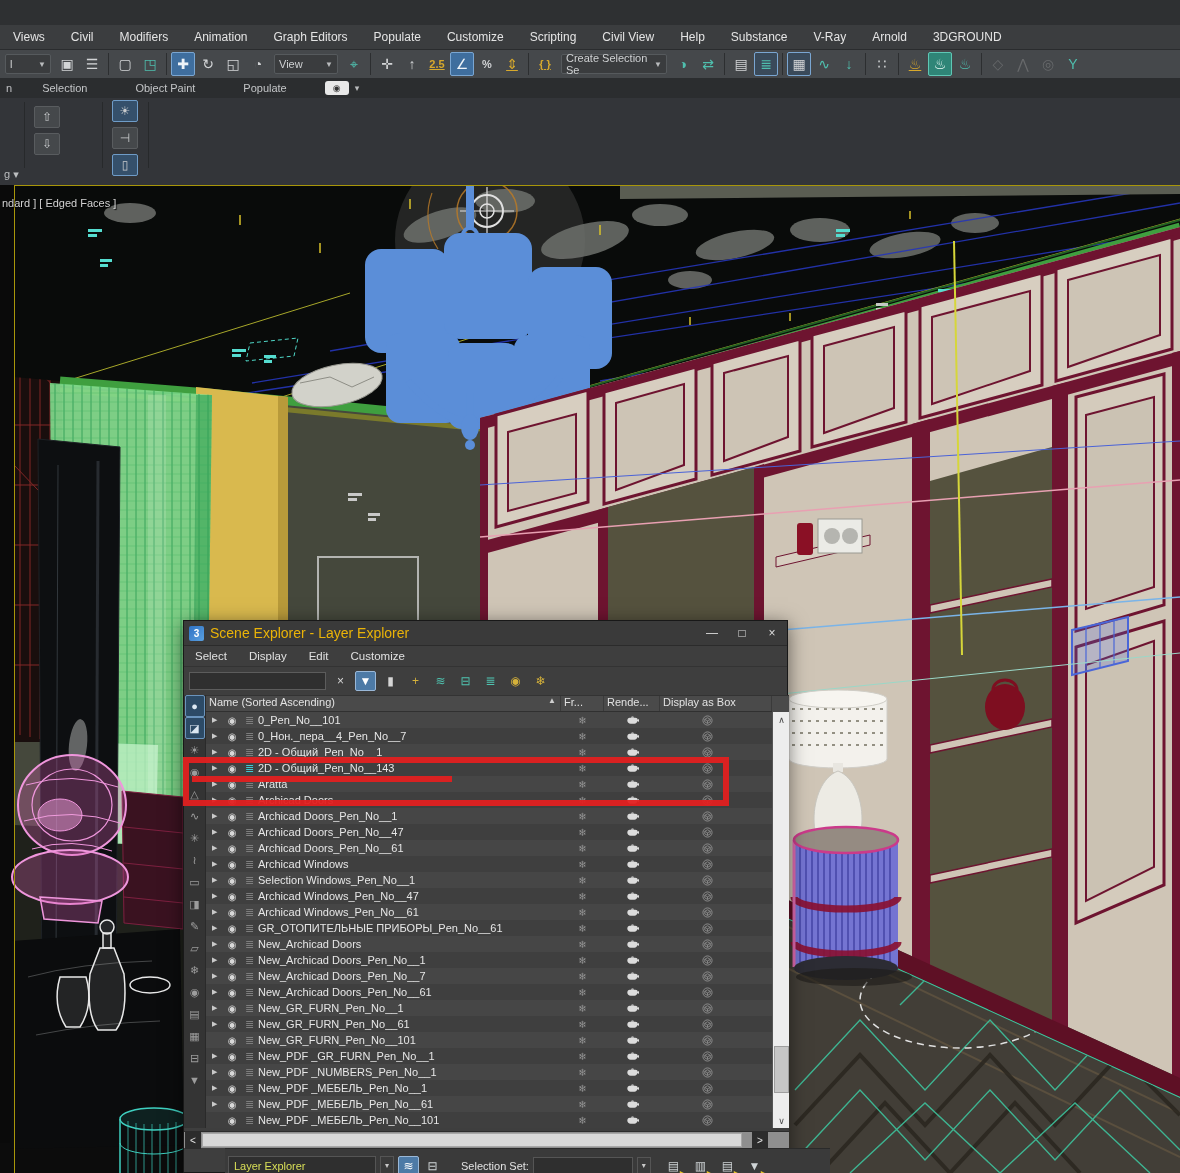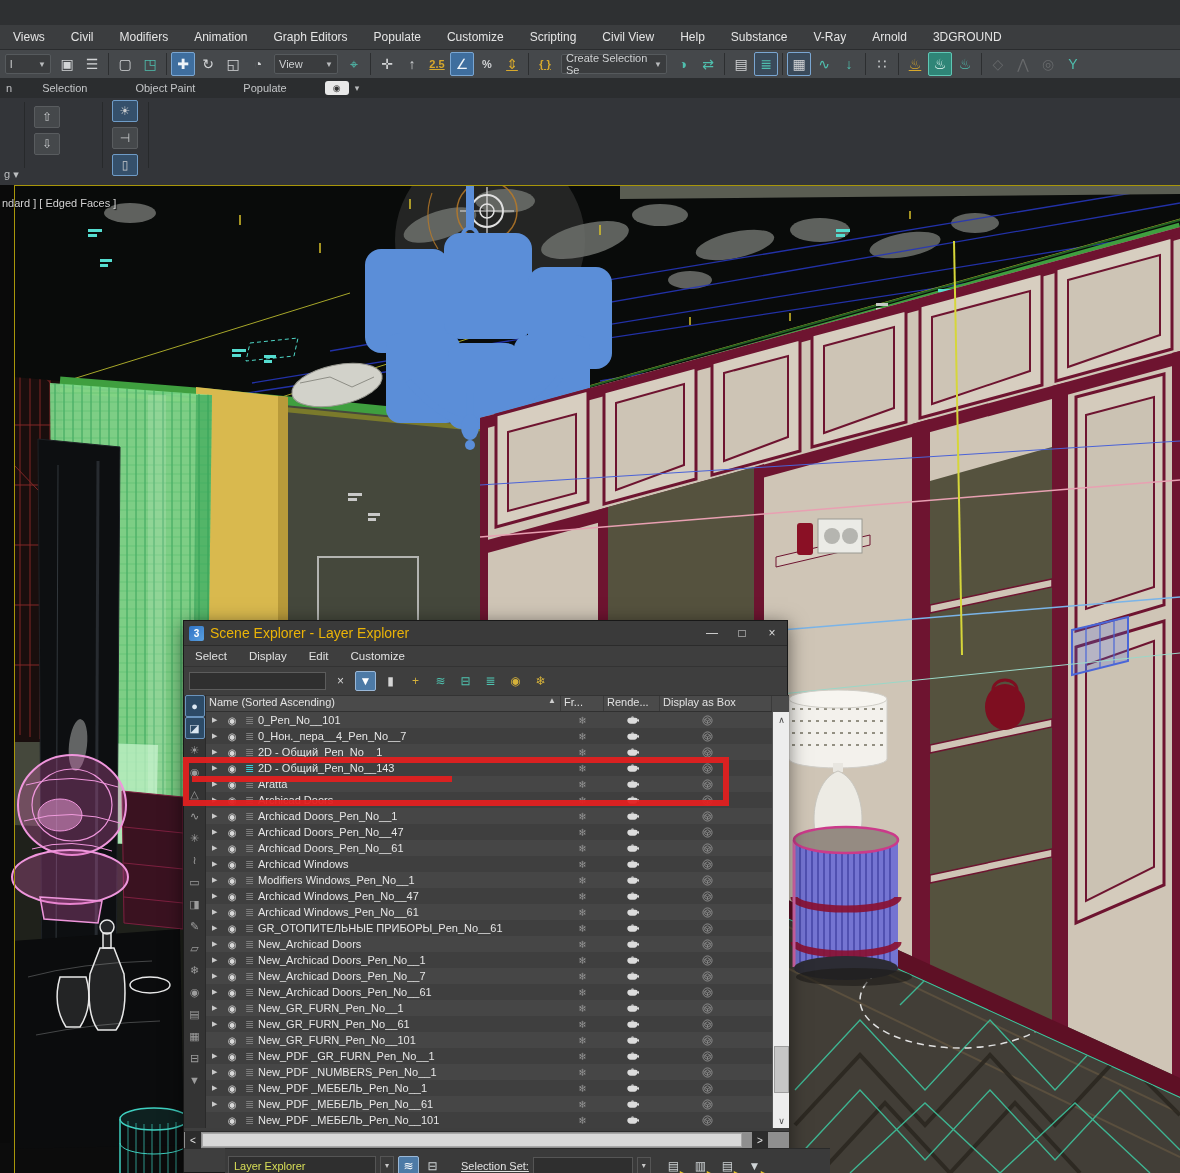--- a/index.html
+++ b/index.html
@@ -128,21 +128,21 @@
     border-top:1px solid #2a2a2a; display:flex; align-items:center; gap:4px; padding-left:3px;margin-left:41px; }
   .fdrop { width:148px; height:19px; background:#2f2f2f; border:1px solid #555; color:#d9df57;
     font-size:11px; display:flex; align-items:center; padding:0 5px; }
   .fdropbtn { width:14px; height:19px; background:#3a3a3a; border:1px solid #555; color:#c9c9c9;
     font-size:8px; display:flex; align-items:center; justify-content:center; }
   .f-ico { position:relative; width:21px; height:20px; display:flex; align-items:center;
     justify-content:center; color:#cfd4d6; font-size:12px; border-radius:2px; }
   .f-ico.active { background:#4d7aa6; border:1px solid #9ab8d8; color:#fff; }
   .f-ico.cursor::after { content:"▸"; position:absolute; right:0; bottom:-1px; color:#e8c42a;
     font-size:8px; }
-  .flabel { font-size:11px; color:#e2e2e2; margin-left:14px;text-decoration:underline; }
+  .flabel { font-size:11px; color:#e2e2e2; margin-left:14px; }
   .fset { width:100px; height:18px; background:#2f2f2f; border:1px solid #555; }
   .fsetbtn { width:14px; height:18px; background:#3a3a3a; border:1px solid #555; color:#c9c9c9;
     font-size:8px; display:flex; align-items:center; justify-content:center; }
 
   
   .anno-rect { position:absolute; left:183px; top:757px; width:546px; height:49px;
     border:6px solid rgba(226,32,32,.95); z-index:50; pointer-events:none; }
   .anno-line { position:absolute; left:192px; top:776px; width:260px; height:6px;
     background:rgba(226,32,32,.95); z-index:51; pointer-events:none; }
 </style>
@@ -843,21 +843,21 @@
               <circle cx="6" cy="6" r="5" fill="none" stroke="#909090"></circle>
               <path d="M6 3 L9 4.7 V7.5 L6 9.2 L3 7.5 V4.7 Z M3 4.7 L6 6.4 L9 4.7 M6 6.4 V9.2" fill="none" stroke="#909090" stroke-width=".9"></path>
             </svg>
     </span>
   </div>
 
   <div class="lrow">
     <span class="arw">▶</span>
     <span class="eye">◉</span>
     <span class="lic">≣</span>
-    <span class="lname">Modifiers Windows_Pen_No__1</span>
+    <span class="lname">Selection Windows_Pen_No__1</span>
     <span class="cfrz">❄</span>
     <span class="crnd">
       <svg width="13" height="10" viewBox="0 0 14 10">
               <path d="M4 2.6 h6 c1.6 0 2.6 1 2.6 2.2 l1.4-1 v3.4 l-1.6-1 c-.3 1.6-1.5 2.8-3.4 2.8 H5 C3 9 1.4 7.6 1.4 5.6 1.4 3.8 2.6 2.6 4 2.6 Z M5.4 2.4 c0-1.6 3.2-1.6 3.2 0" fill="#dcdcdc"></path>
             </svg>
     </span>
     <span class="cbox">
       <svg width="11" height="11" viewBox="0 0 12 12">
               <circle cx="6" cy="6" r="5" fill="none" stroke="#909090"></circle>
               <path d="M6 3 L9 4.7 V7.5 L6 9.2 L3 7.5 V4.7 Z M3 4.7 L6 6.4 L9 4.7 M6 6.4 V9.2" fill="none" stroke="#909090" stroke-width=".9"></path>

